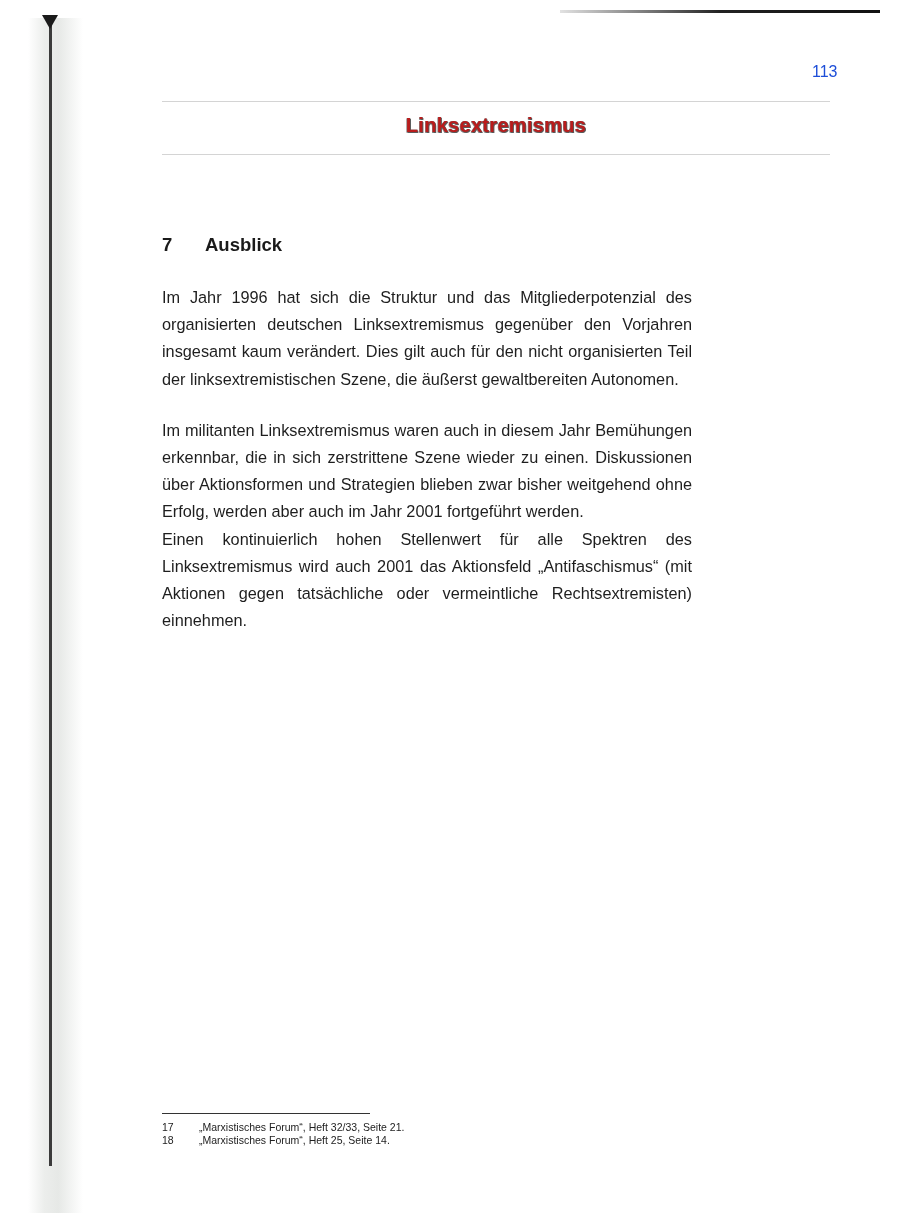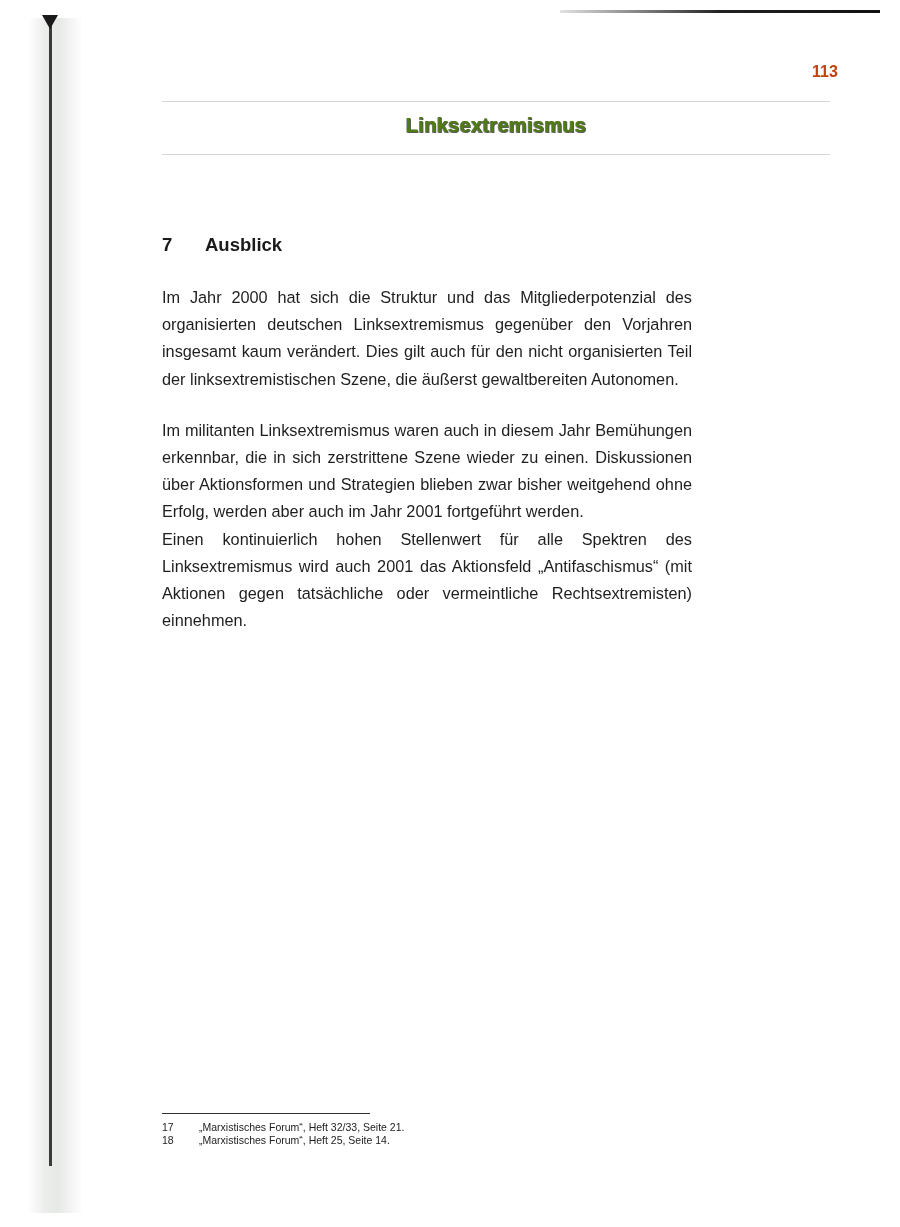--- a/index.html
+++ b/index.html
@@ -20,28 +20,28 @@
   .binding-tip {
     position: absolute; left: 42px; top: 15px; width: 0; height: 0;
     border-left: 8px solid transparent; border-right: 8px solid transparent;
     border-top: 14px solid #1a1a1a;
   }
   .top-rule {
     position: absolute; left: 560px; top: 10px; width: 320px; height: 3px;
     background: linear-gradient(to right, rgba(60,60,60,0.15), #222 50%, #111);
   }
   .page-number {
-    position: absolute; left: 812px; top: 63px; font-size: 16px; color: #c2410c; font-weight: bold;
+    position: absolute; left: 812px; top: 63px; font-size: 16px; color: #1d4ed8;
   }
   .header-rule {
     position: absolute; left: 162px; width: 668px; height: 1px; background: #d4d4d4;
   }
   .header-title {
     position: absolute; left: 162px; width: 668px; top: 114px; text-align: center;
-    font-size: 20px; font-weight: bold; color: #4d7c0f; letter-spacing: 0.3px;
+    font-size: 20px; font-weight: bold; color: #b91c1c; letter-spacing: 0.3px;
     text-shadow: 1px 1px 0 #5a5a5a, -0.5px -0.5px 0 #8a8a8a, 0.5px -0.5px 0 #8a8a8a, -0.5px 0.5px 0 #8a8a8a;
   }
   .content {
     position: absolute; left: 162px; width: 530px; top: 170px;
     font-size: 16.3px; line-height: 27.2px; text-align: justify;
   }
   .content p { margin: 0; }
   .gap-s { height: 16px; }
   .gap-m { height: 24px; }
   sup { font-size: 10px; font-weight: bold; line-height: 0; vertical-align: 6px; }
@@ -74,21 +74,21 @@
 <div class="header-rule" style="top:154px"></div>
 
 <div class="content">
   <div class="gap-s"></div>
 
   <div class="section-heading">
     <span class="section-num">7</span>
     <span>Ausblick</span>
   </div>
 
-  <p>Im Jahr 2000 hat sich die Struktur und das Mitgliederpotenzial des organisierten deutschen Linksextremismus gegenüber den Vorjahren insgesamt kaum verändert. Dies gilt auch für den nicht organisierten Teil der linksextremistischen Szene, die äußerst gewaltbereiten Autonomen.</p>
+  <p>Im Jahr 1996 hat sich die Struktur und das Mitgliederpotenzial des organisierten deutschen Linksextremismus gegenüber den Vorjahren insgesamt kaum verändert. Dies gilt auch für den nicht organisierten Teil der linksextremistischen Szene, die äußerst gewaltbereiten Autonomen.</p>
   <div class="gap-m"></div>
   <p>Im militanten Linksextremismus waren auch in diesem Jahr Bemühungen erkennbar, die in sich zerstrittene Szene wieder zu einen. Diskussionen über Aktionsformen und Strategien blieben zwar bisher weitgehend ohne Erfolg, werden aber auch im Jahr 2001 fortgeführt werden.</p>
   <p>Einen kontinuierlich hohen Stellenwert für alle Spektren des Linksextremismus wird auch 2001 das Aktionsfeld „Antifaschismus“ (mit Aktionen gegen tatsächliche oder vermeintliche Rechtsextremisten) einnehmen.</p>
 </div>
 
 <div class="footnote-rule"></div>
 <div class="footnotes">
   <div class="fn">
     <span class="fn-num">17</span>
     <span>„Marxistisches Forum“, Heft 32/33, Seite 21.</span>

